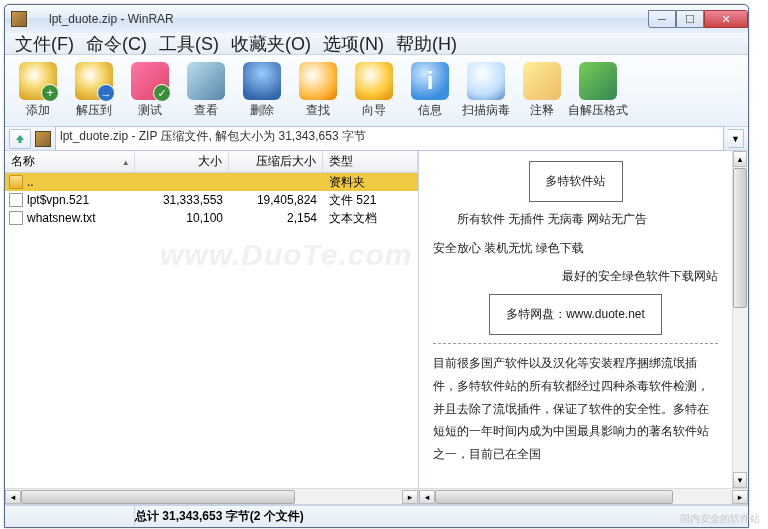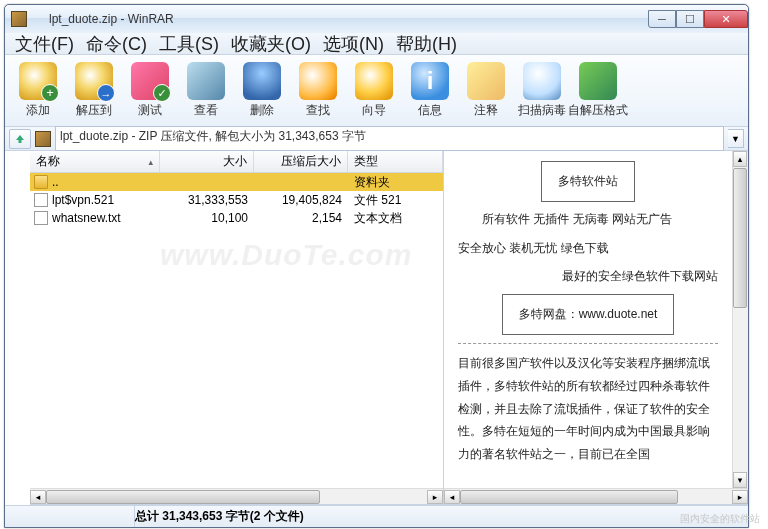--- a/index.html
+++ b/index.html
@@ -38,21 +38,21 @@
 .ic-note{background:linear-gradient(135deg,#fe9,#eb6)}
 .ic-sfx{background:linear-gradient(135deg,#7c5,#385)}
 
 .pathbar { height: 24px; background: linear-gradient(#f3f8fd,#e4ecf5); border-bottom: 1px solid #c8d4e3; display: flex; align-items: center; padding: 0 4px; gap: 4px; }
 .up-btn { width: 22px; height: 20px; border: 1px solid #b5c4d8; background: linear-gradient(#fff,#e8eff8); display:flex;align-items:center;justify-content:center; border-radius:2px;}
 .up-btn svg{width:12px;height:12px}
 .pb-icon { width: 16px; height: 16px; background: linear-gradient(135deg,#c94,#863); border:1px solid #542;}
 .path-text { font-size: 12px; color: #333; flex:1; padding-left: 4px; background:#fff; height:25px; border:1px solid #b5c4d8; line-height:18px;}
 .path-dd { width:16px; height:19px; border:1px solid #b5c4d8; border-left:0; background:linear-gradient(#fff,#e8eff8); font-size:9px; display:flex;align-items:center;justify-content:center;}
 
-.content { flex: 1; display: flex; border-bottom: 1px solid #c8d4e3; overflow: hidden; background:#fff;margin-left:25px; }
+.content { flex: 1; display: flex; border-bottom: 1px solid #c8d4e3; overflow: hidden; background:#fff; }
 .left-pane { width: 414px; border-right: 1px solid #c8d4e3; display: flex; flex-direction: column; position:relative;}
 .right-pane { flex: 1; display: flex; flex-direction: column; position:relative; }
 
 .list-head { height: 22px; background: linear-gradient(#fdfdfd,#ebeef2); border-bottom: 1px solid #d0d7e0; display: flex; font-size: 12px; }
 .lh-col { border-right: 1px solid #d6dde6; display: flex; align-items: center; padding: 0 6px; }
 .lh-name { width: 130px; }
 .lh-size { width: 94px; justify-content: flex-end; }
 .lh-comp { width: 94px; justify-content: flex-end; }
 .lh-type { flex: 1; }
 .sort-arrow{margin-left:auto;font-size:9px;color:#666}
@@ -143,26 +143,26 @@
       </div>
     <div class="tool">
         <div class="tool-ico ic-wiz"></div>
         <div class="tool-lbl">向导</div>
       </div>
     <div class="tool">
         <div class="tool-ico ic-info">i</div>
         <div class="tool-lbl">信息</div>
       </div>
     <div class="tool">
+        <div class="tool-ico ic-virus"></div>
+        <div class="tool-lbl">扫描病毒</div>
+      </div>
+    <div class="tool">
         <div class="tool-ico ic-note"></div>
         <div class="tool-lbl">注释</div>
-      </div>
-    <div class="tool">
-        <div class="tool-ico ic-virus"></div>
-        <div class="tool-lbl">扫描病毒</div>
       </div>
     <div class="tool">
         <div class="tool-ico ic-sfx"></div>
         <div class="tool-lbl">自解压格式</div>
       </div>
   </div>
 
   <div class="pathbar">
     <div class="up-btn">
         <svg viewBox="0 0 12 12">

